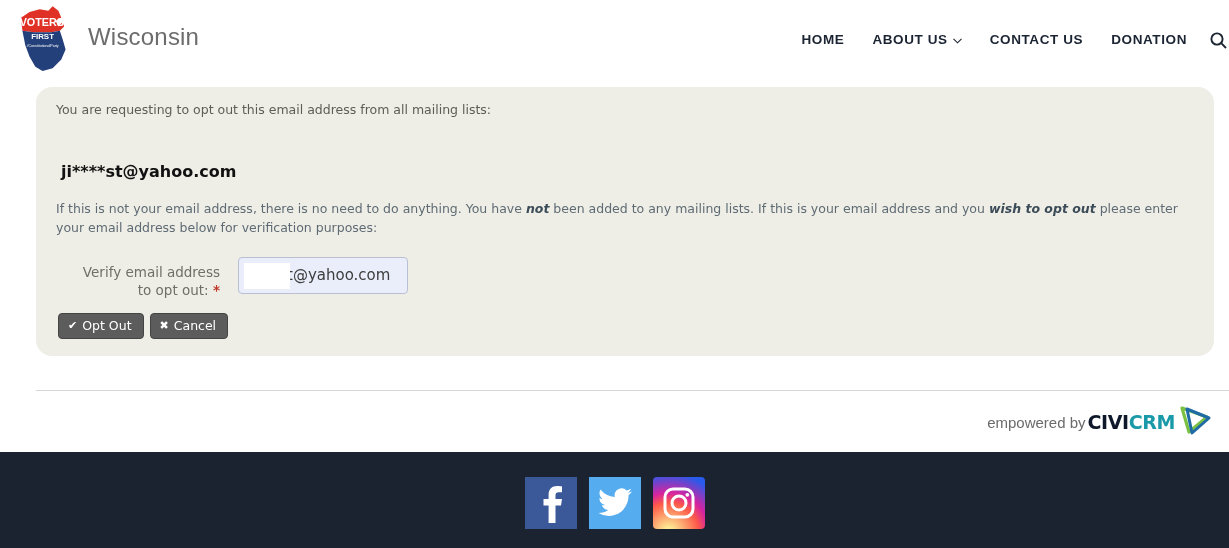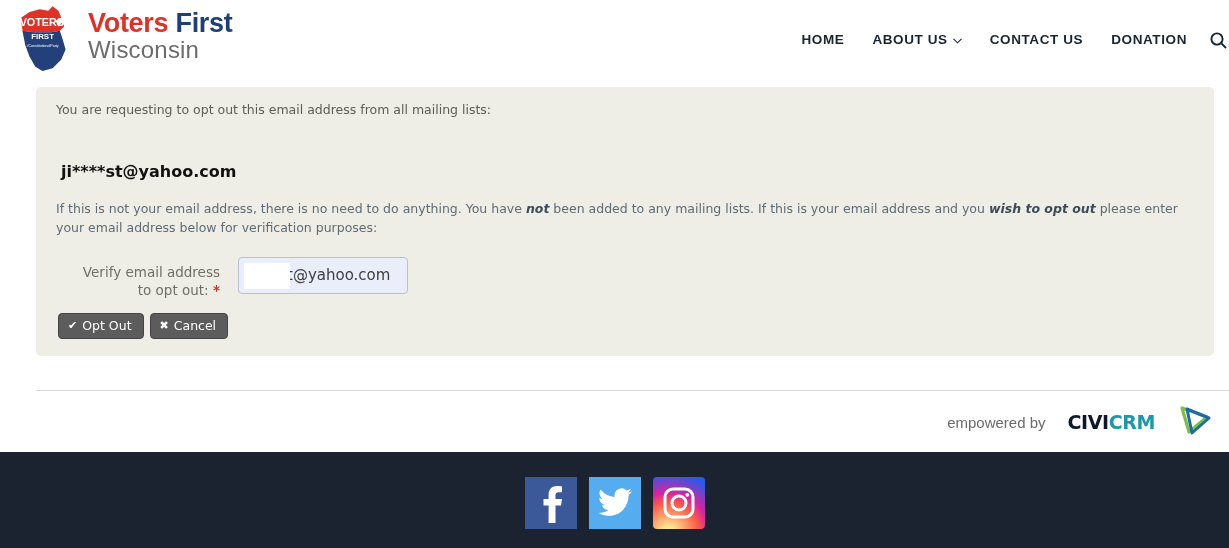--- a/index.html
+++ b/index.html
@@ -59,21 +59,21 @@
     overflow:hidden; padding-left:8px;
   }
 
   
   .content-area{
     position:absolute; left:0; top:79px; width:1229px; height:373px;
     background:#ffffff;
   }
   .optout-panel{
     position:absolute; left:36px; top:8px; width:1178px; height:269px;
-    background:#eeeee6; border-radius:5px;
+    background:#eeeee6; border-radius:16px;
     padding:14px 10px 10px 20px;
   }
   .lead-text{
     font-size:12.5px; color:#5d5d57; line-height:1.5;
   }
   .masked-email{
     font-size:16px; font-weight:bold; color:#111111;
     margin-top:42px; margin-left:5px;
   }
   .desc-text{
@@ -109,21 +109,21 @@
     font-family:"DejaVu Sans", sans-serif;
   }
   .btn .gl{ font-size:11px; }
 
   .divider{
     position:absolute; left:36px; top:311px; width:1193px; height:1px;
     background:#d6d6d6;
   }
   .civi-credit{
     position:absolute; right:18px; top:325px;
-    display:flex; align-items:center; gap:22px;
+    display:flex; align-items:center; gap:2px;
   }
   .civi-words{ font-size:15px; color:#6b6b6b; font-family:"Liberation Sans", sans-serif;}
   .civi-brand{ font-size:19px; font-weight:bold; letter-spacing:-0.4px;}
   .civi-civi{ color:#0f172a; }
   .civi-crm{ color:#1a9aa8; }
 
   
   .site-footer{
     position:absolute; left:0; top:452px; width:1229px; height:96px;
     background:#1b2230;
@@ -155,24 +155,20 @@
 
         <path d="M18 22 L30 14 L44 10 L56 12 L62 6 L70 12 L74 22 L78 34 L72 40 L60 42 L36 42 L20 40 Z" fill="#e03127"></path>
         <path d="M20 40 L36 42 L60 42 L72 40 L76 52 L80 66 L74 80 L62 92 L48 96 L38 90 L30 76 L24 60 Z" fill="#24407a"></path>
         <text x="47" y="33" font-family="Liberation Sans, sans-serif" font-size="15" font-weight="bold" fill="#ffffff" text-anchor="middle">VOTERS</text>
         <text x="48" y="52" font-family="Liberation Sans, sans-serif" font-size="11" font-weight="bold" fill="#ffffff" text-anchor="middle">FIRST</text>
         <text x="48" y="62" font-family="Liberation Sans, sans-serif" font-size="5" fill="#ffffff" text-anchor="middle">#ConstitutionalParty</text>
         <path d="M66 26 L86 16 L70 34 Z" fill="#ffffff"></path>
       </svg>
     </div>
     <div class="brand-text">
-      <div class="brand-line1">
-        <span class="brand-voters">Voters</span>
-        <span class="brand-first">First</span>
-      </div>
       <div class="brand-line2">Wisconsin</div>
     </div>
   </div>
 
   <nav class="main-nav">
     <div class="nav-item">
       <span>HOME</span>
     </div>
     <div class="nav-item">
       <span>ABOUT US</span>

